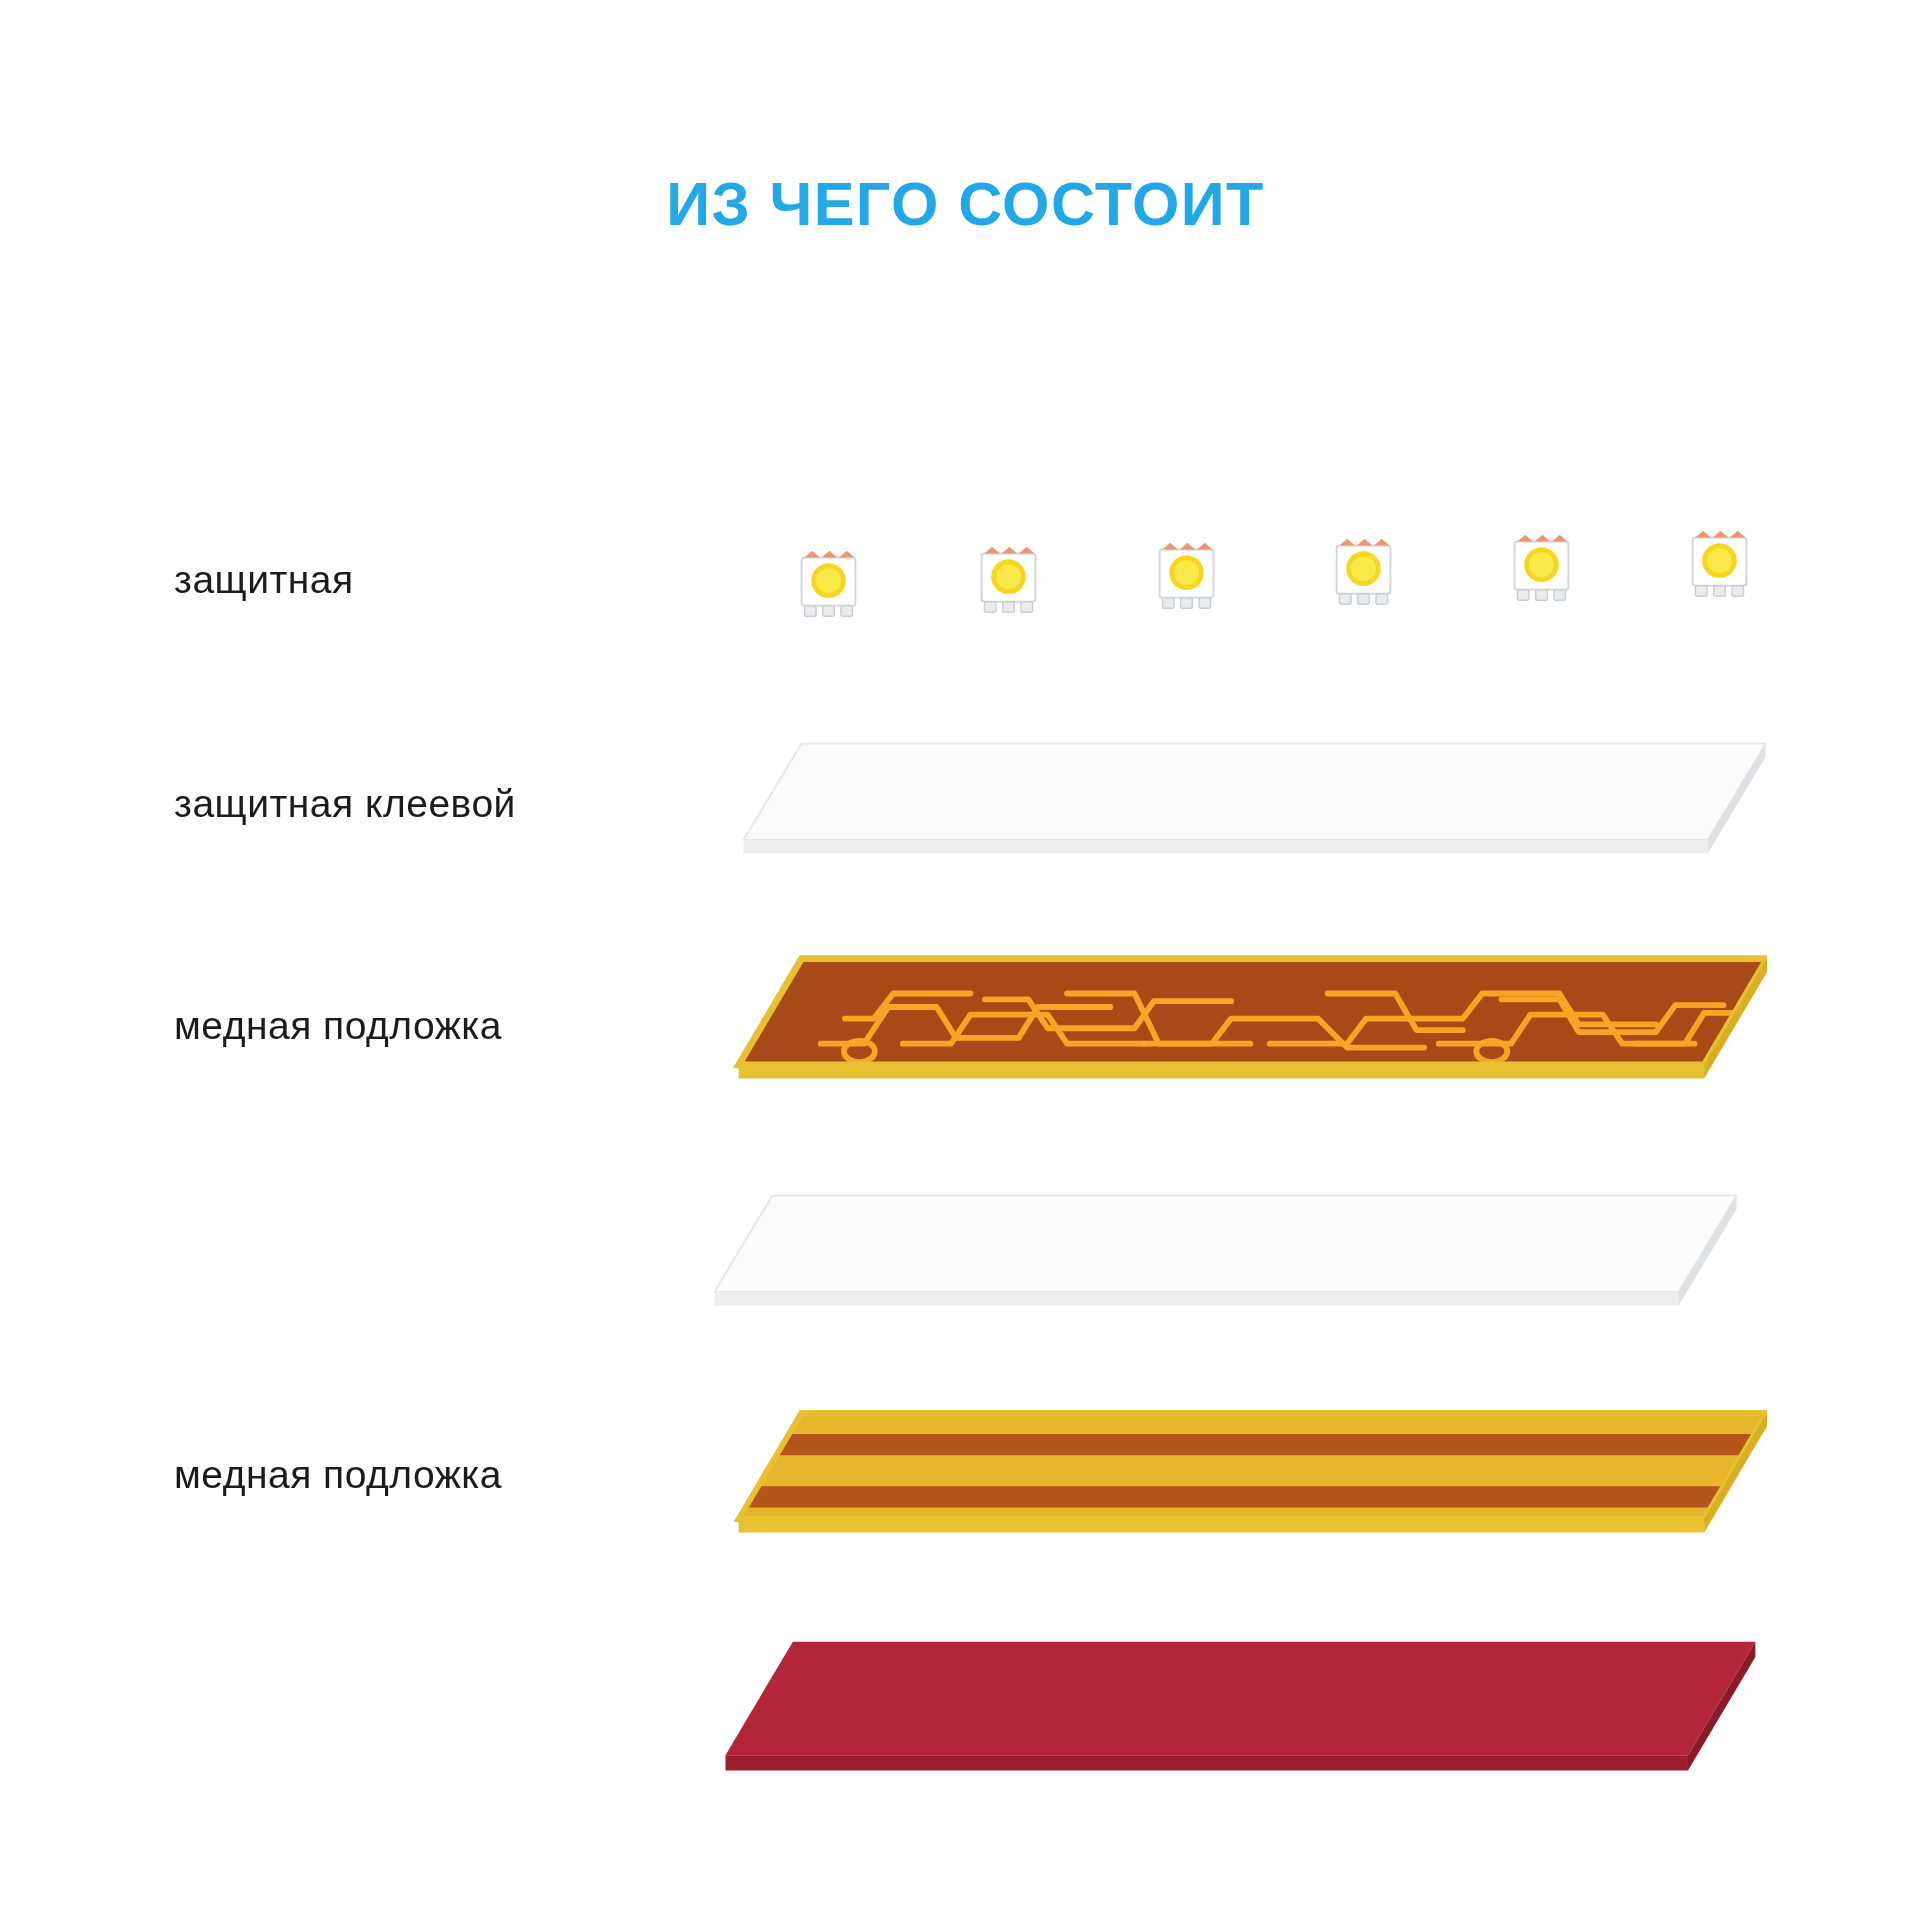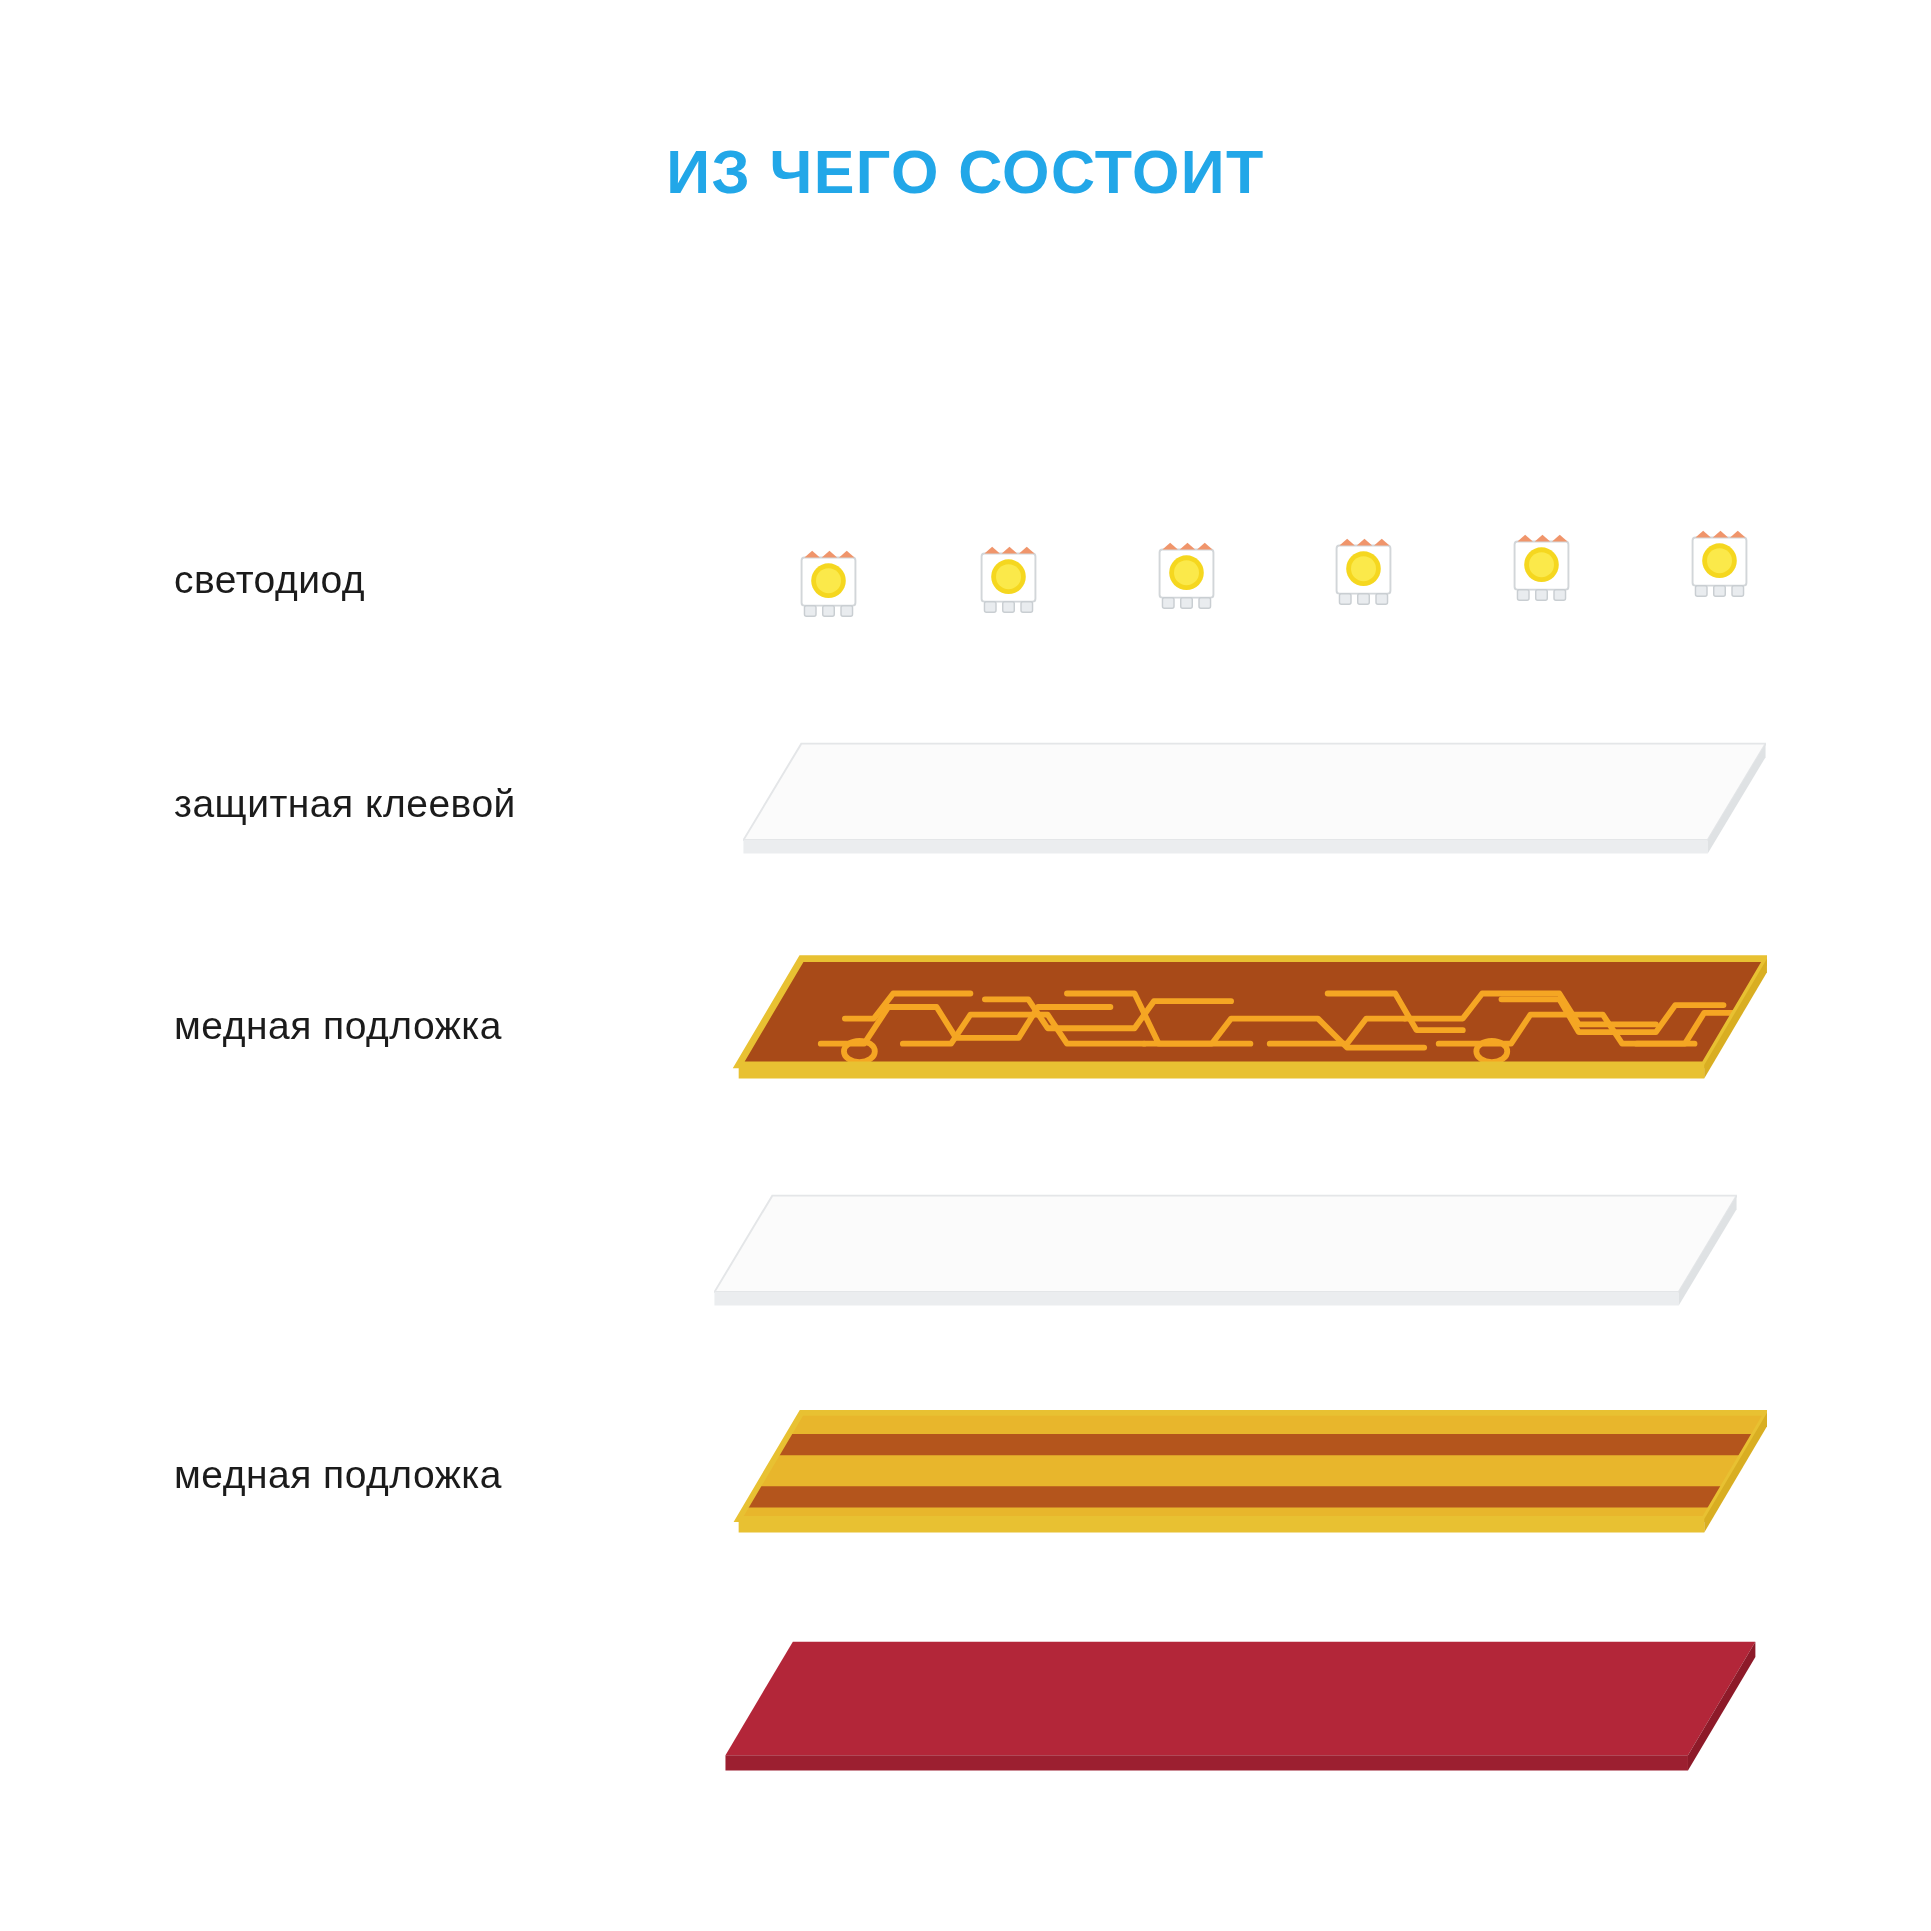--- a/index.html
+++ b/index.html
@@ -23,20 +23,21 @@
     width: 1931px;
     text-align: center;
   }
   .title-line {
     color: #22a7e8;
     font-weight: bold;
     font-size: 61px;
     letter-spacing: 1.4px;
     line-height: 1.22;
     text-transform: uppercase;
+    margin-top: 32px;
   }
 
   
   .diagram {
     position: absolute;
     left: 0;
     top: 0;
     width: 1931px;
     height: 1931px;
   }
@@ -81,21 +82,21 @@
 </style>
 </head>
 <body>
 
 <div class="title-wrap">
   <div class="title-line">ИЗ ЧЕГО СОСТОИТ</div>
 </div>
 
 <div class="diagram">
 
-  <div class="row-label label-svet">светодиод</div>
+  <div class="row-label label-svet">защитная</div>
   <div class="row-label label-zasch">защитная клеевой</div>
   <div class="row-label label-med1">медная подложка</div>
   <div class="row-label label-med2">медная подложка</div>
 
   <div class="led-row">
 
     <div class="led" style="left:19.3px; top:13.5px;">
       <svg viewBox="0 0 78 78" width="75" height="75">
         <rect x="11" y="11" width="56" height="50" rx="3" fill="#ffffff" stroke="#d2d6d9" stroke-width="2"></rect>
         <path d="M14 11 L22 4 L30 11 Z" fill="#f0956b"></path>

